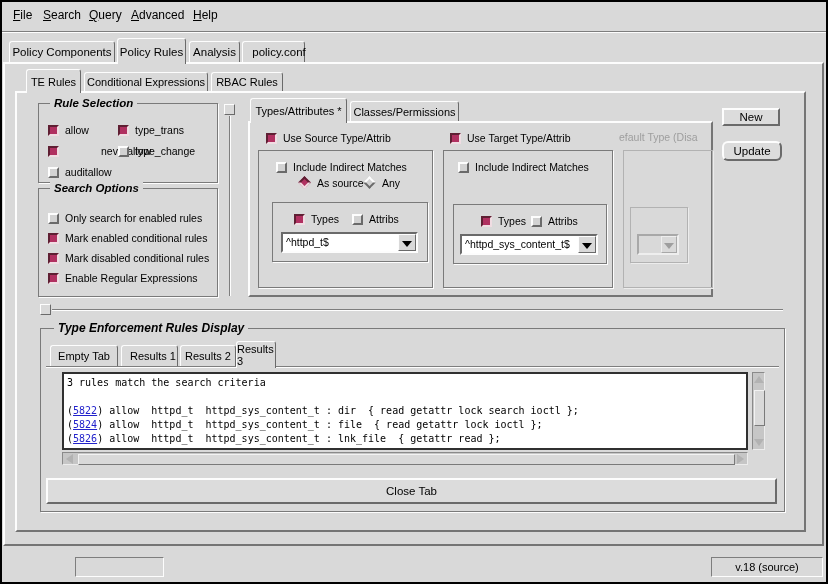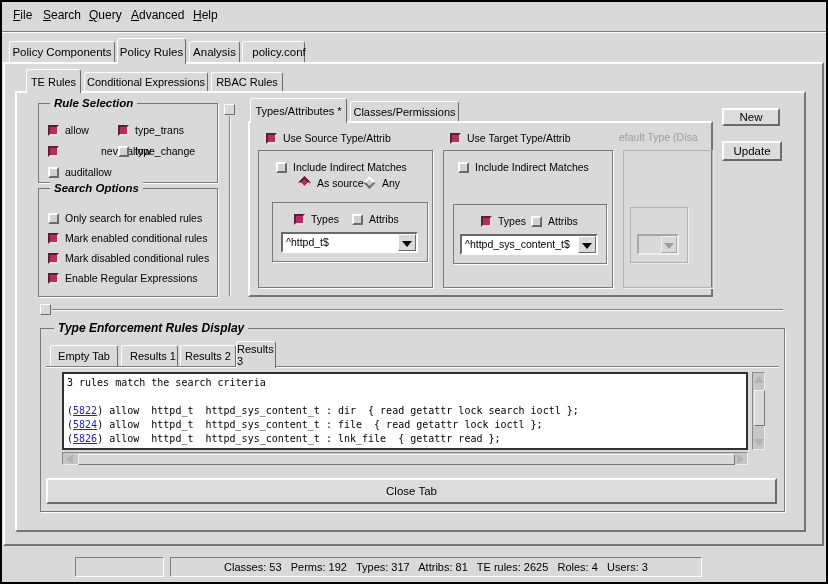--- a/index.html
+++ b/index.html
@@ -170,21 +170,21 @@
   <span class="abs txt disabled-text" style="left:619px;top:131px;width:93px;overflow:hidden;z-index:4;">efault Type (Disa</span>
   <div class="abs lframe disabled" style="left:623px;top:150px;width:90px;height:138px;"></div>
   <div class="abs lframe disabled" style="left:630px;top:207px;width:58px;height:56px;"></div>
   <div class="abs combo disabled" style="left:637px;top:234px;width:42px;height:21px;">
     <span class="combo-btn" style="width:14px;">
         <span class="tri-down gray" style="left:2px;"></span>
       </span>
   </div>
 
   <div class="abs btn" style="left:722px;top:108px;width:58px;height:18px;">New</div>
-  <div class="abs btn" style="left:722px;top:141px;width:60px;height:20px;">Update</div>
+  <div class="abs btn" style="left:722px;top:141px;width:60px;height:20px;border-radius:6px;">Update</div>
 
   <div class="abs groove-h" style="left:52px;top:309px;width:731px;"></div>
   <div class="abs sash" style="left:40px;top:304px;width:11px;height:11px;"></div>
 
   <div class="abs lframe" style="left:40px;top:328px;width:745px;height:184px;"></div>
   <span class="abs lframe-label" style="left:54px;top:322px;font-size:12px;">Type Enforcement Rules Display</span>
 
   <div class="abs groove-h" style="left:46px;top:366px;width:733px;"></div>
   <div class="abs tab small" style="left:50px;top:345px;width:68px;height:21px;">
       <span>Empty Tab</span>
@@ -215,17 +215,17 @@
 
   <div class="abs sbar" style="left:62px;top:452px;width:686px;height:13px;">
     <span class="sb-arrow sb-left" style="left:3px;top:1px;"></span>
     <span class="thumb" style="left:15px;top:1px;width:655px;height:9px;"></span>
     <span class="sb-arrow sb-right" style="right:3px;top:1px;"></span>
   </div>
 
   <div class="abs btn" style="left:46px;top:478px;width:731px;height:26px;">Close Tab</div>
 
   <div class="abs status-box" style="left:75px;top:557px;width:89px;height:20px;"></div>
-  <div class="abs status-box" style="left:170px;top:557px;width:532px;height:20px;">
-    <span class="status-text">Classes: 53   Perms: 192   Types: 317   Attribs: 81   TE rules: 2625   Roles: 4   Users: 3</span>
+  <div class="abs status-box" style="left:711px;top:557px;width:112px;height:20px;">
+    <span class="status-text">v.18 (source)</span>
   </div>
 
 </div>
 
 </body></html>

